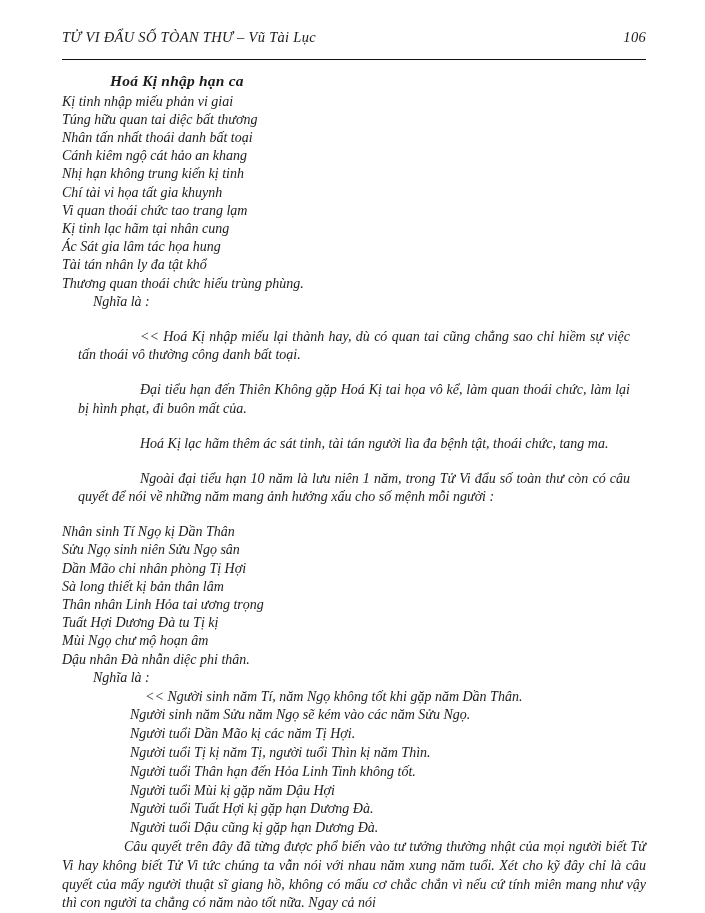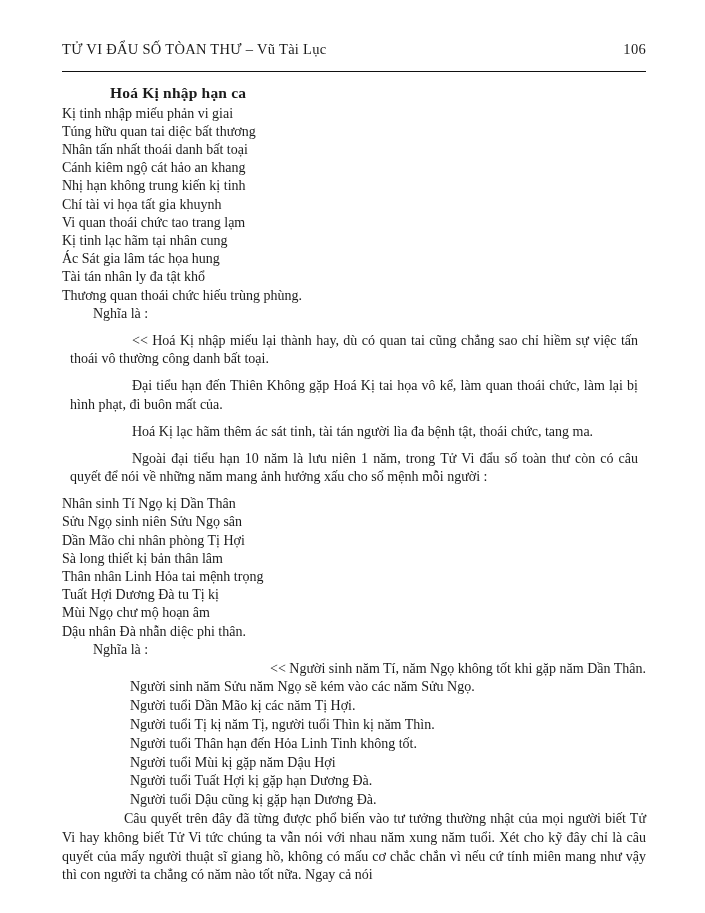--- a/index.html
+++ b/index.html
@@ -16,22 +16,23 @@
     font-family: "Liberation Serif", "DejaVu Serif", serif;
     color: #1b1b1b;
     font-size: 14px;
     line-height: 18.8px;
     box-sizing: border-box;
     overflow: hidden;
   }
   .content {
     position: absolute;
     left: 62px;
-    top: 40px;
+    top: 28px;
     width: 584px;
+    font-style: italic;
   }
   .header-row {
     display: flex;
     justify-content: space-between;
     align-items: baseline;
     font-size: 14.5px;
     letter-spacing: 0.3px;
   }
   .header-rule {
     border: none;
@@ -49,28 +50,27 @@
   .verse-line {
     line-height: 18.2px;
     white-space: nowrap;
   }
   .meaning-label {
     margin-left: 31px;
   }
   .para {
     text-align: justify;
     text-indent: 62px;
-    margin: 8px;
+    margin: 16px;
   }
   .list-line {
     margin-left: 68px;
   }
   .list-line.first {
     margin-left: 83px;
-    text-align: right;
   }
   .closing {
     text-align: justify;
     text-indent: 62px;
     margin: 0;
   }
 </style>
 </head>
 <body>
 
@@ -127,21 +127,21 @@
     <div class="verse-block">
 
         <div class="verse-line first">Nhân sinh Tí Ngọ kị Dần Thân</div>
 
         <div class="verse-line">Sửu Ngọ sinh niên Sửu Ngọ sân</div>
 
         <div class="verse-line">Dần Mão chi nhân phòng Tị Hợi</div>
 
         <div class="verse-line">Sà long thiết kị bản thân lâm</div>
 
-        <div class="verse-line">Thân nhân Linh Hỏa tai mệnh trọng</div>
+        <div class="verse-line">Thân nhân Linh Hỏa tai ương trọng</div>
 
         <div class="verse-line">Tuất Hợi Dương Đà tu Tị kị</div>
 
         <div class="verse-line">Mùi Ngọ chư mộ hoạn âm</div>
 
         <div class="verse-line">Dậu nhân Đà nhẫn diệc phi thân.</div>
       </div>
 
     <div class="meaning-label">Nghĩa là :</div>
 

